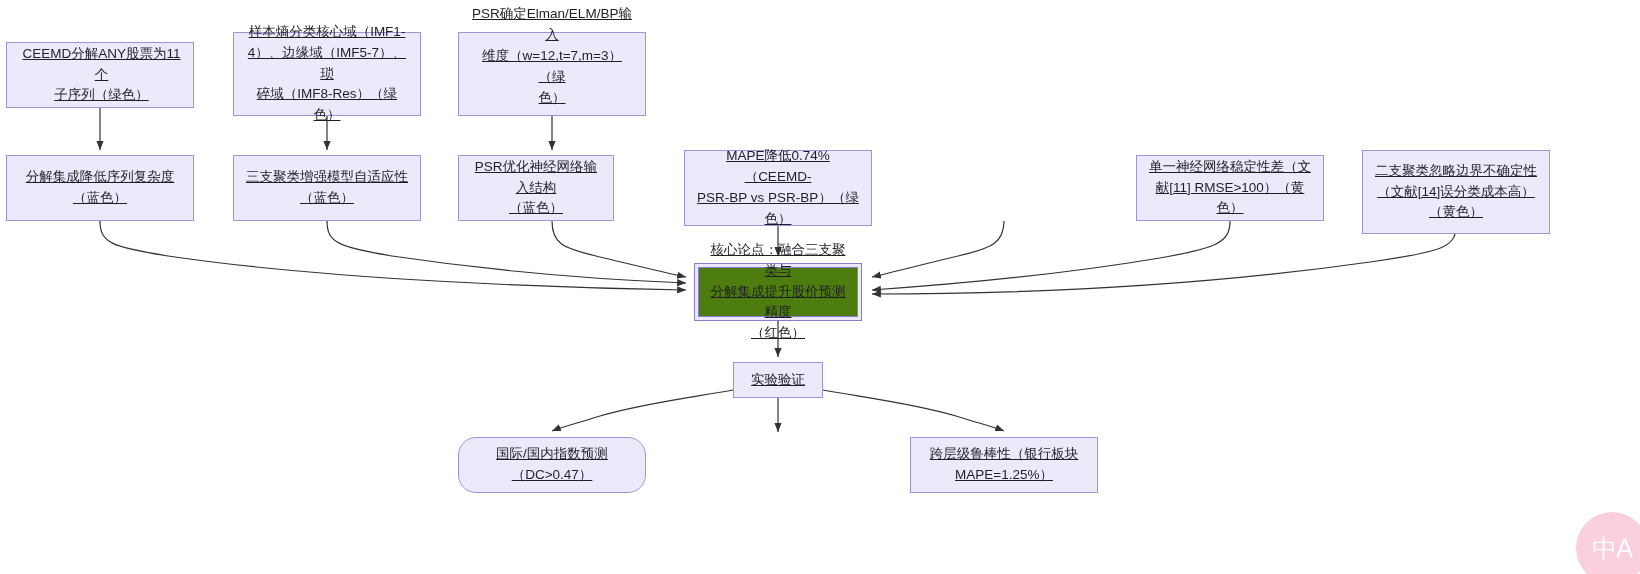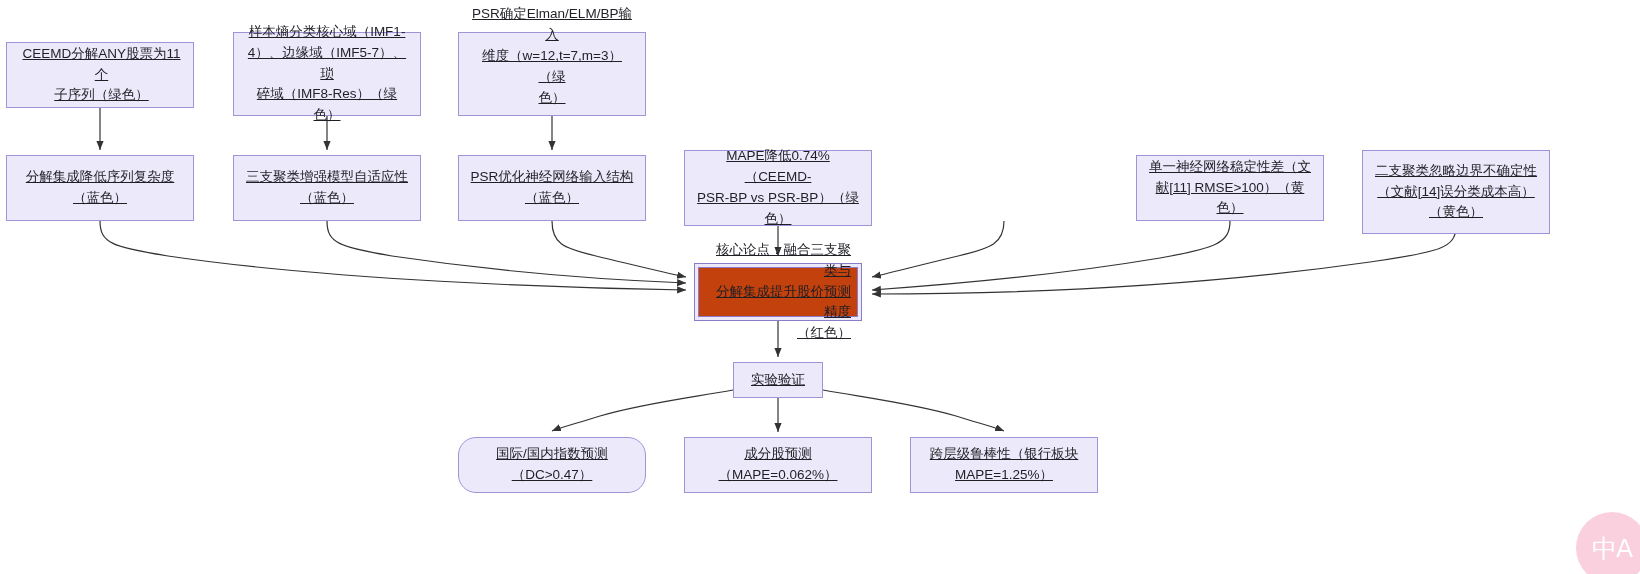--- a/index.html
+++ b/index.html
@@ -10,23 +10,22 @@
   #canvas{position:absolute;inset:0;width:1640px;height:574px;}
   svg.edges{position:absolute;left:0;top:0;width:1640px;height:574px;pointer-events:none;}
   .node{
     position:absolute;box-sizing:border-box;
     background:#ECEAFA;border:1px solid #9E94D8;
     display:flex;align-items:center;justify-content:center;
     text-align:center;color:#1f1f26;
     font-size:13.5px;line-height:1.55;padding:6px 10px;text-decoration:underline;
   }
   .node.core{
-    background:#c2410c;border:1px solid #8A7CC9;
+    background:#4d7c0f;border:1px solid #8A7CC9;
     box-shadow:inset 0 0 0 3px #ECEAFA, inset 0 0 0 4px #8A7CC9;
-    text-align:right;
   }
   .node .txt{display:block;white-space:pre-line;}
   #ime-watermark{
     position:absolute;left:1576px;top:512px;width:72px;height:72px;
     border-radius:50%;background:#F7A8C4;opacity:.55;
     display:flex;align-items:center;justify-content:center;
     color:#ffffff;font-size:25px;letter-spacing:-1px;
     font-family:"DejaVu Sans",sans-serif;
   }
 </style>
@@ -85,21 +84,21 @@
   <div class="node" style="left:6px;top:155px;width:188px;height:66px;">
     <span class="txt">分解集成降低序列复杂度
 （蓝色）</span>
   </div>
 
   <div class="node" style="left:233px;top:155px;width:188px;height:66px;">
     <span class="txt">三支聚类增强模型自适应性
 （蓝色）</span>
   </div>
 
-  <div class="node" style="left:458px;top:155px;width:188px;height:66px;">
+  <div class="node" style="left:458px;top:155px;width:156px;height:66px;">
     <span class="txt">PSR优化神经网络输入结构
 （蓝色）</span>
   </div>
 
   <div class="node" style="left:684px;top:150px;width:188px;height:76px;">
     <span class="txt">MAPE降低0.74%（CEEMD-
 PSR-BP vs PSR-BP）（绿
 色）</span>
   </div>
 
@@ -123,24 +122,20 @@
 
   <div class="node" style="left:733px;top:362px;width:90px;height:36px;">
     <span class="txt">实验验证</span>
   </div>
 
   <div class="node" style="left:458px;top:437px;width:188px;height:56px;border-radius:18px;">
     <span class="txt">国际/国内指数预测
 （DC&gt;0.47）</span>
   </div>
 
-  <div class="node" style="left:684px;top:437px;width:188px;height:56px;">
-    <span class="txt">成分股预测
-（MAPE=0.062%）</span>
-  </div>
 
   <div class="node" style="left:910px;top:437px;width:188px;height:56px;">
     <span class="txt">跨层级鲁棒性（银行板块
 MAPE=1.25%）</span>
   </div>
 
   <div id="ime-watermark">
     <span>中A</span>
   </div>
 

